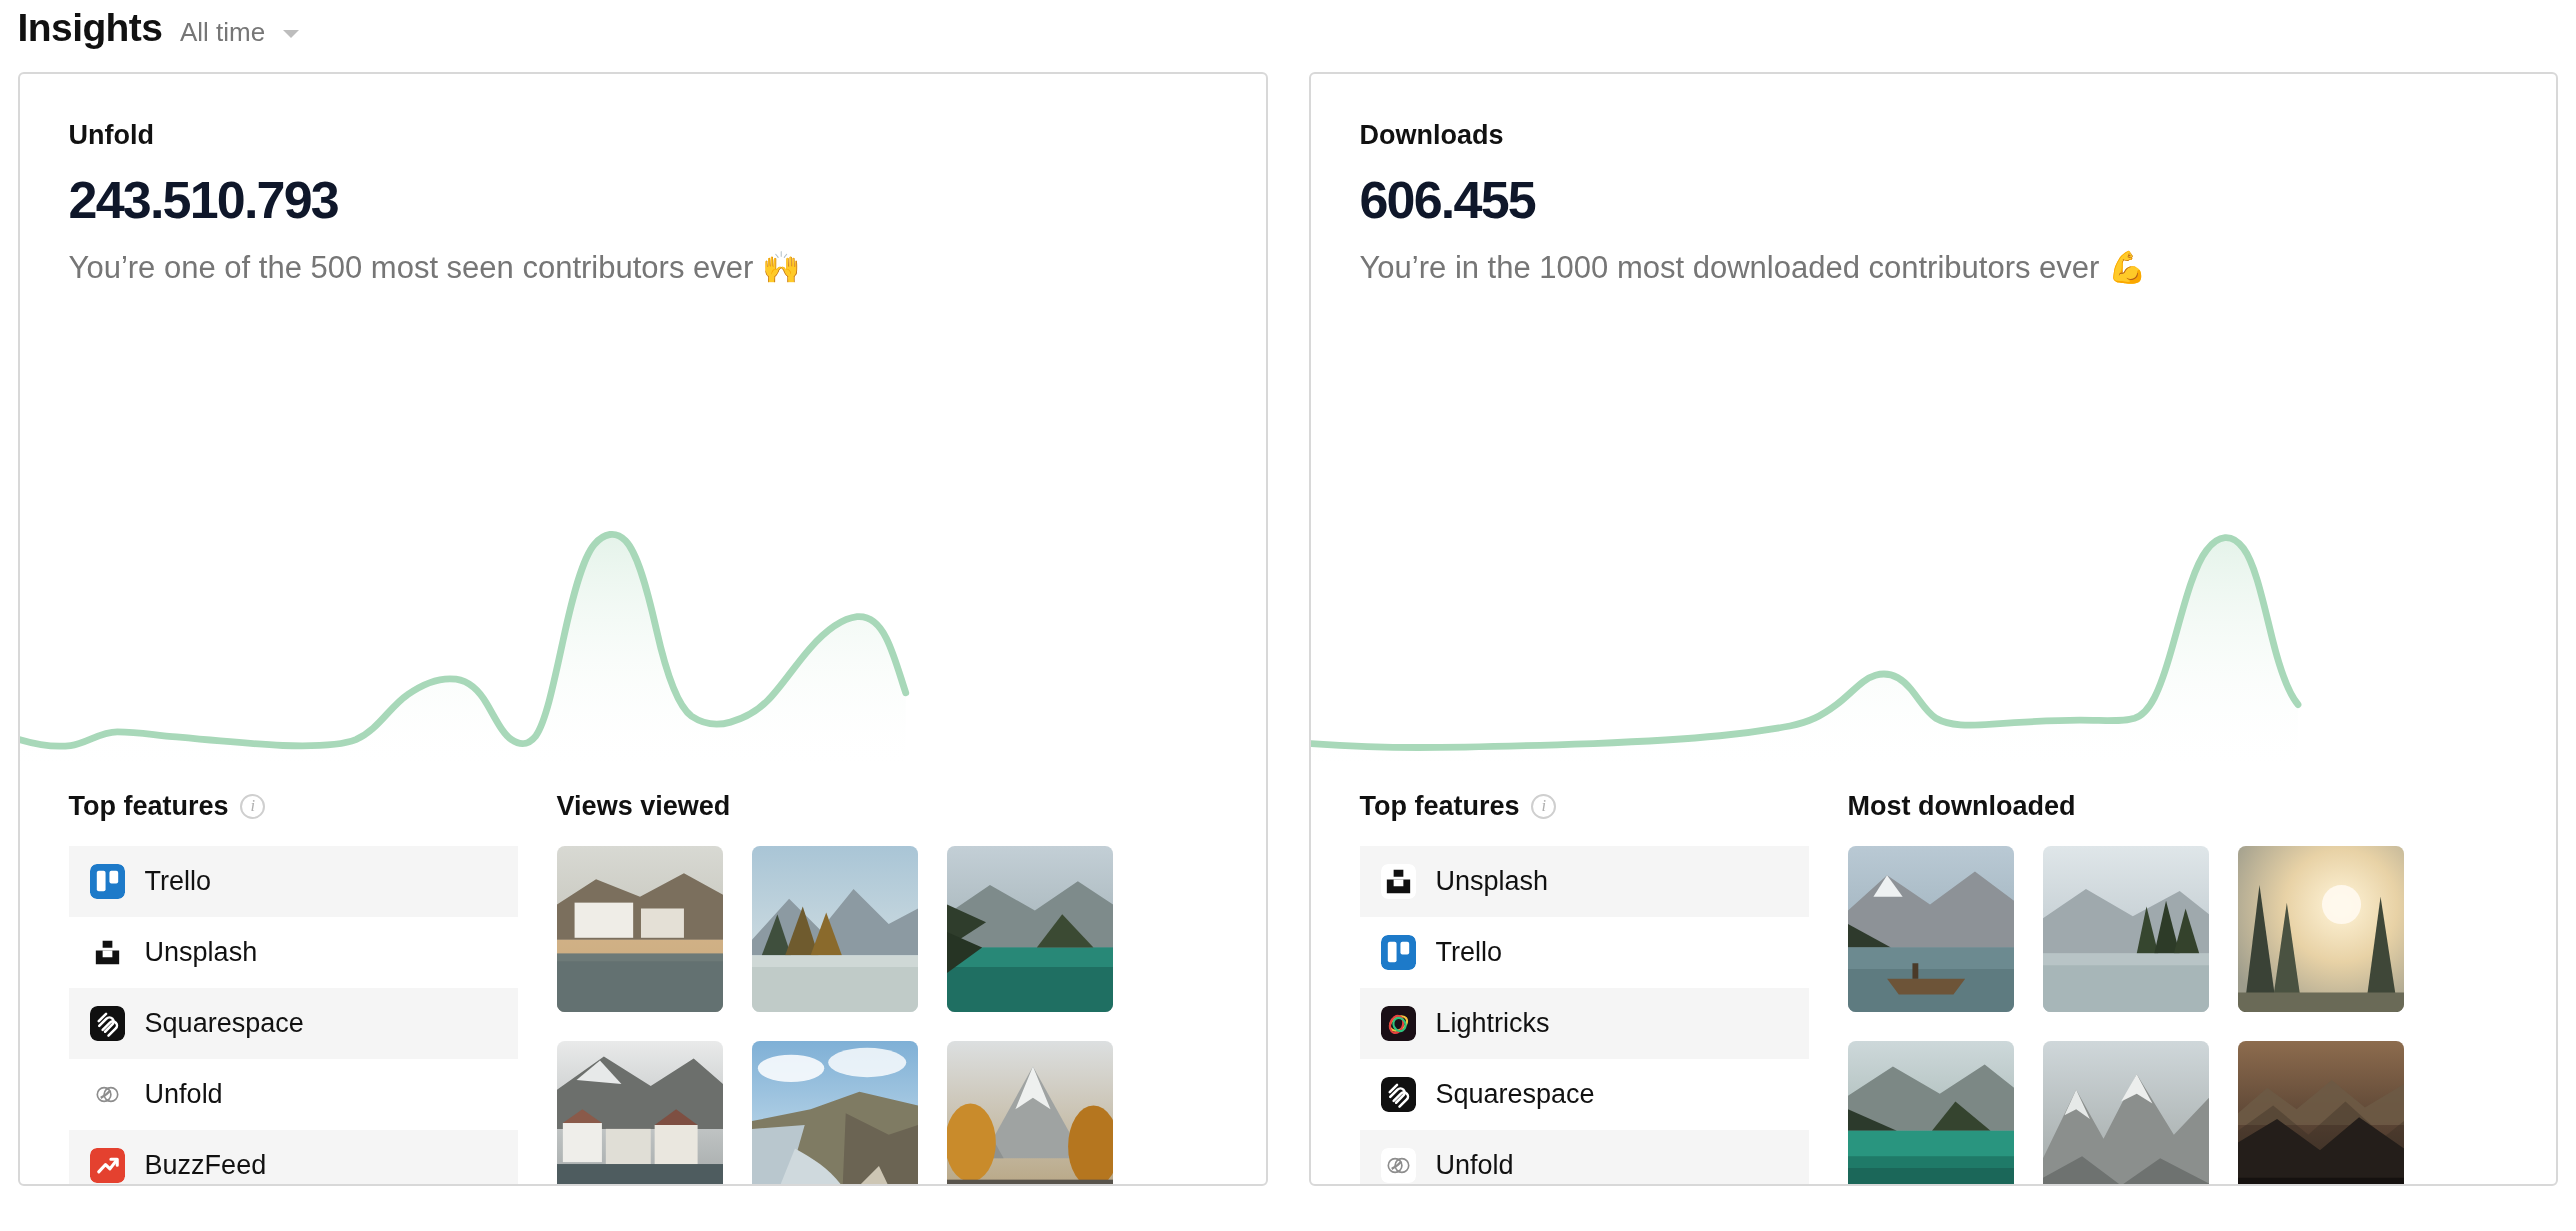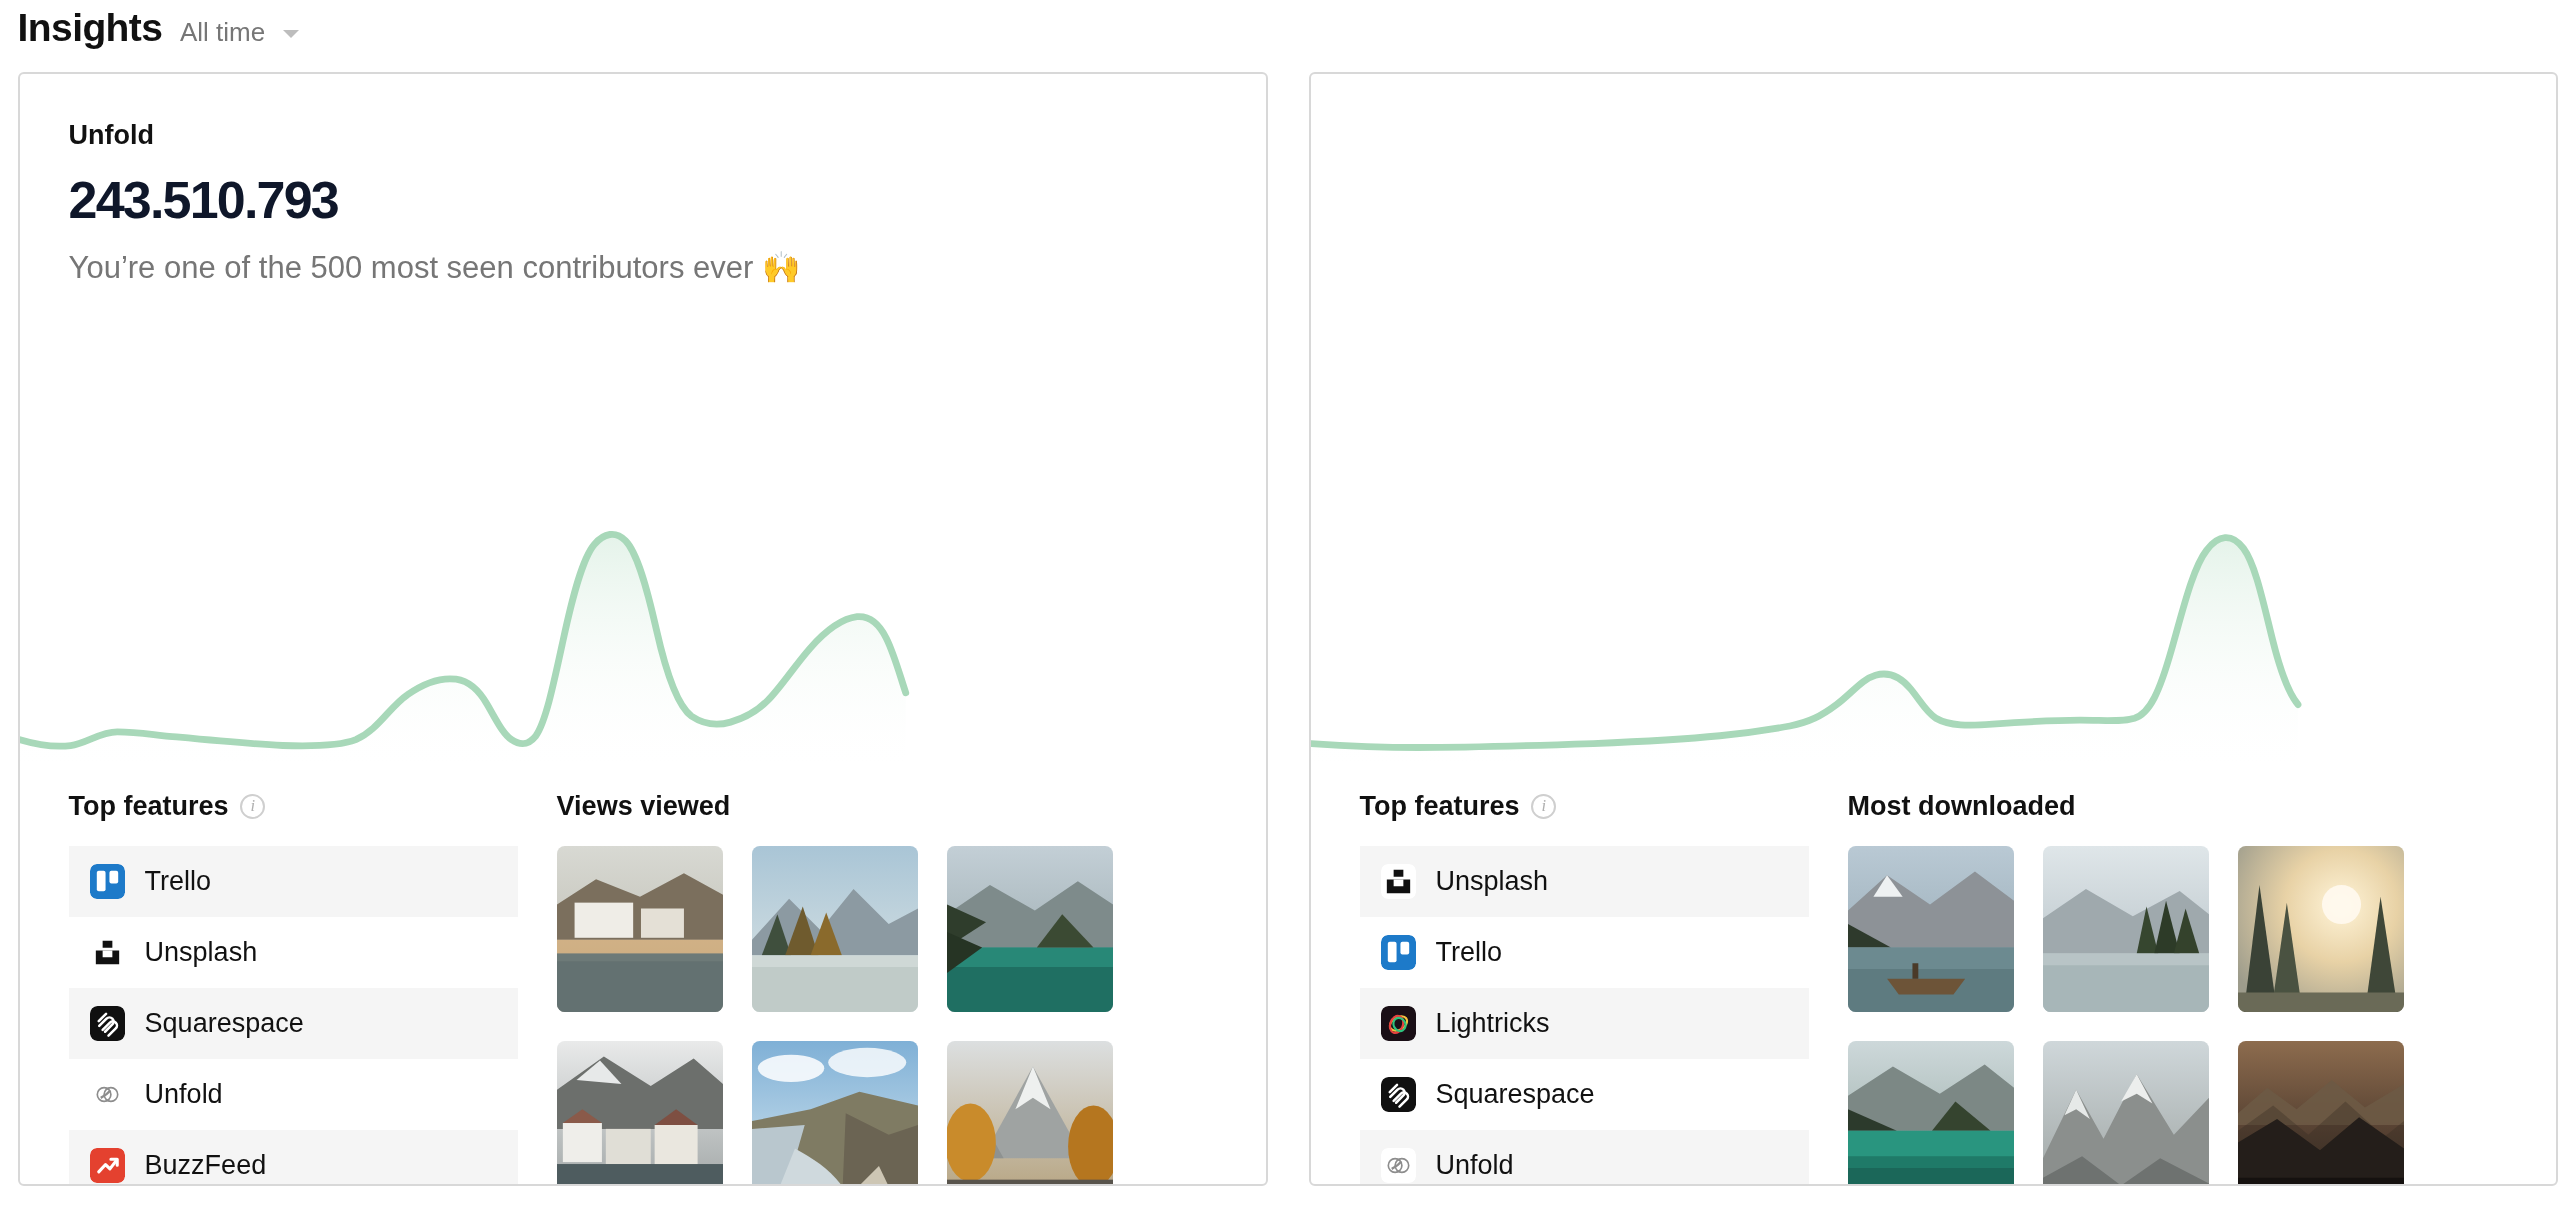--- a/index.html
+++ b/index.html
@@ -396,20 +396,25 @@
                   <path d="M0 152h170v6H0z" fill="#d8d2c4" opacity=".7"></path>
                 </svg>
             </div>
 
           </div>
         </div>
       </div>
     </div>
 
     <div class="card">
+      <div class="card-inner">
+        <div class="metric-label">Downloads</div>
+        <div class="metric-value">606.455</div>
+        <div class="metric-sub">You’re in the 1000 most downloaded contributors ever 💪</div>
+      </div>
 
       <div class="spark-wrap">
         <svg viewBox="0 0 1280 290" preserveAspectRatio="none">
           <defs>
             <linearGradient id="gradD" x1="0" y1="0" x2="0" y2="1">
               <stop offset="0%" stop-color="#cfe9d8" stop-opacity="0.55"></stop>
               <stop offset="100%" stop-color="#ffffff" stop-opacity="0.05"></stop>
             </linearGradient>
           </defs>
           <path fill="url(#gradD)" stroke="none" d="M0,266 C30,268 70,270 110,270 C170,270 230,268 290,266 C340,264 380,262 420,258 C450,255 470,252 492,248 C512,244 524,238 540,226 C556,214 566,200 580,196 C594,192 606,198 616,210 C626,222 632,234 642,240 C656,248 676,248 700,246 C730,244 760,242 790,242 C816,242 832,244 846,240 C862,235 872,212 884,170 C896,128 906,86 920,68 C932,52 946,50 958,66 C970,82 978,120 988,160 C996,192 1004,214 1014,226 L1014,290 L0,290 Z"></path>

